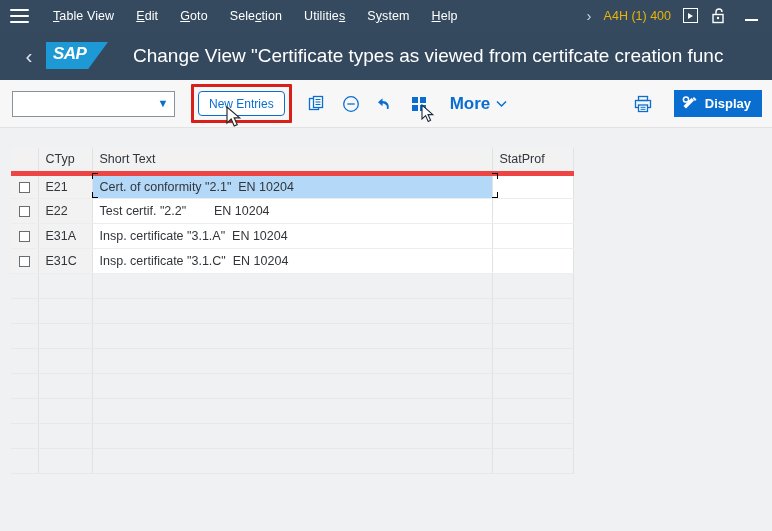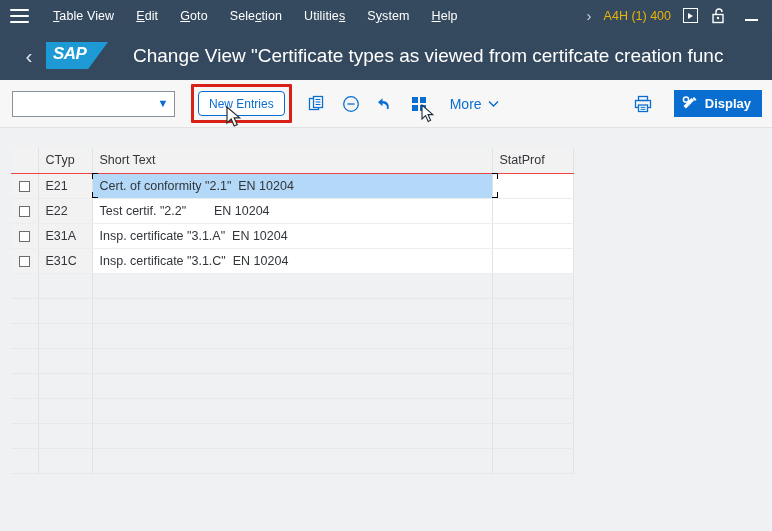--- a/index.html
+++ b/index.html
@@ -140,21 +140,21 @@
   .tb-ico {
     width: 34px; height: 30px;
     display: flex; align-items: center; justify-content: center;
     color: #0a6ed1; cursor: pointer;
     position: relative;
   }
   .tb-ico.sp { margin-left: 8px; }
   .more-btn {
     display: flex; align-items: center; gap: 6px;
     margin-left: 8px; padding: 0 6px; height: 28px;
-    color: #0a6ed1; font-size: 14px; cursor: pointer;
+    color: #0a6ed1; font-size: 17px; cursor: pointer; font-weight: bold;
   }
   .tb-right { margin-left: auto; display: flex; align-items: center; padding-right: 10px; }
   .btn-primary {
     height: 27px; padding: 0 11px 0 8px;
     background: #0a6ed1; border: none; border-radius: 0;
     color: #ffffff; font-size: 13px; font-weight: bold;
     font-family: "Liberation Sans", sans-serif;
     cursor: pointer;
     display: flex; align-items: center; gap: 6px;
     margin-left: 14px;
@@ -176,21 +176,21 @@
   table.grid {
     position: absolute; top: 20px; left: 11px;
     width: 562px;
     border-collapse: collapse;
     table-layout: fixed;
     background: #ffffff;
   }
   table.grid th {
     height: 25px;
     background: #f2f2f2;
-    border-bottom: 1px solid #ef4444;
+    border-bottom: 5px solid #ef4444;
     border-right: 1px solid #e0e2e4;
     font-size: 12.5px; font-weight: normal; color: #32363a;
     text-align: left; padding: 0 0 0 7px;
     white-space: nowrap;
   }
   table.grid th.c-sel { width: 27px; padding: 0; border-right: 1px solid #e0e2e4; }
   table.grid th.c-typ { width: 54px; }
   table.grid th.c-txt { width: 400px; border-left: 1px solid #7a7a7a; margin-top: 13px; }
   table.grid th.c-sp  { width: 81px; }
   table.grid td {

